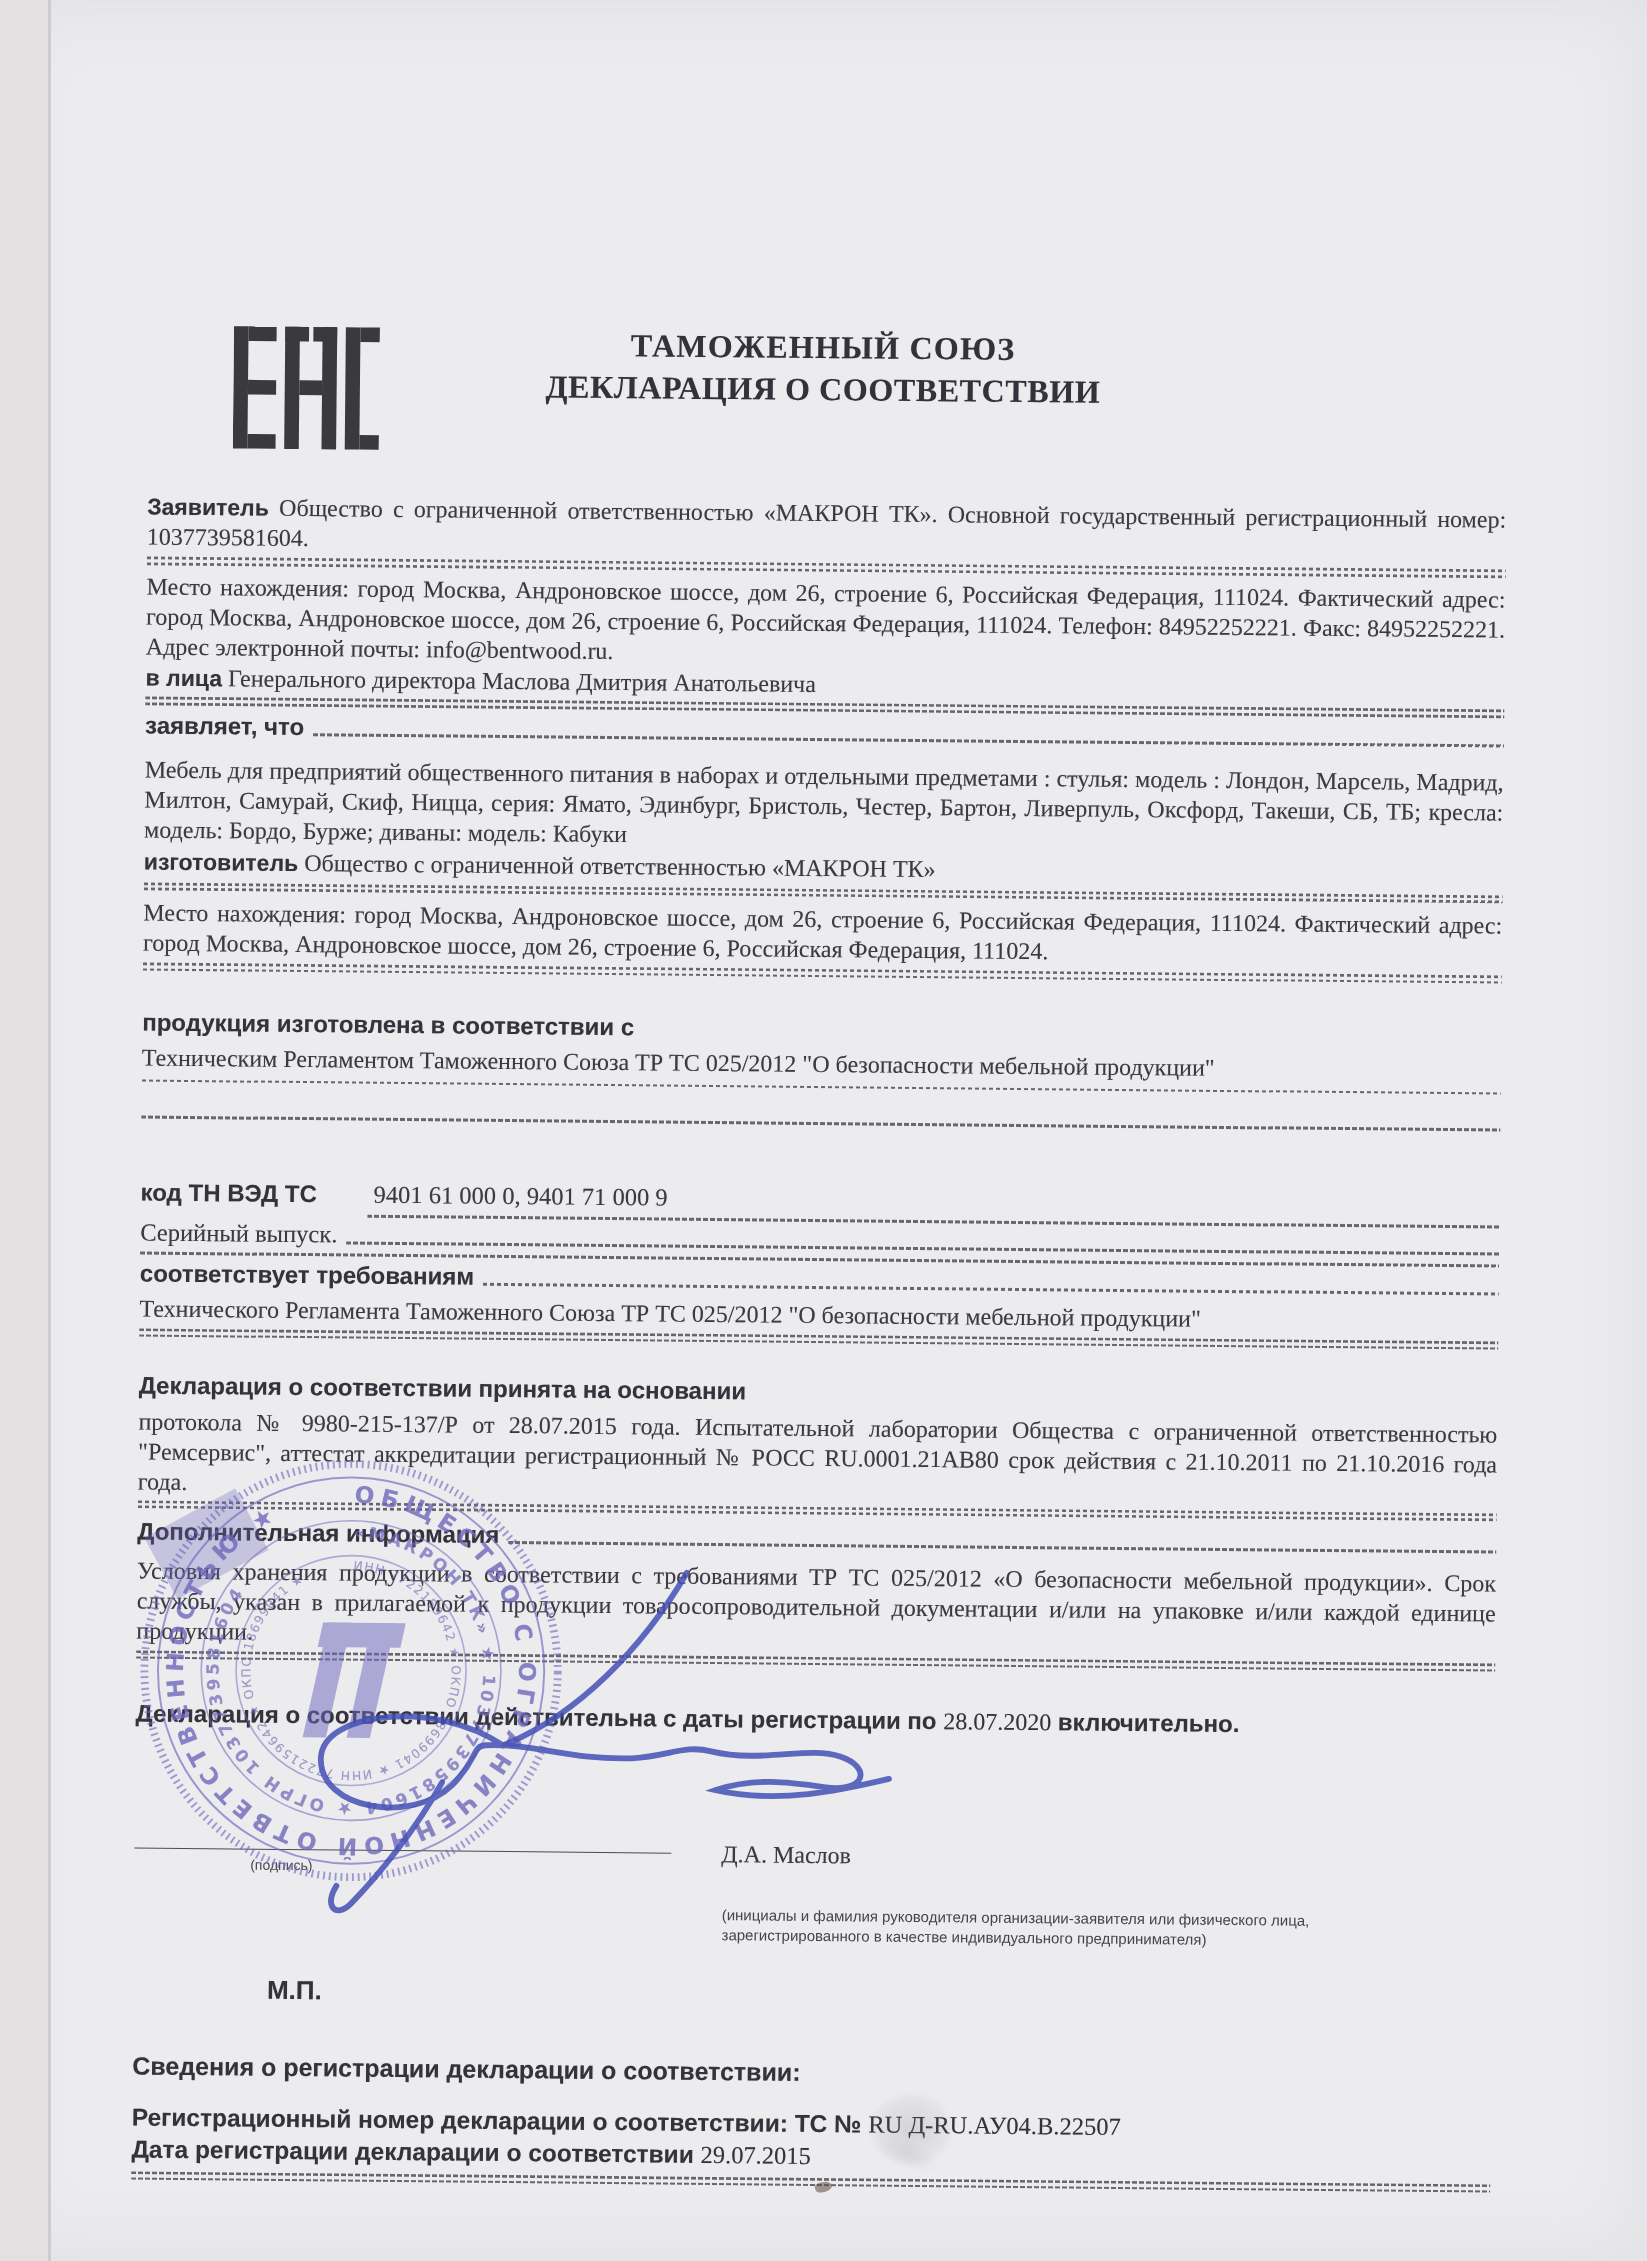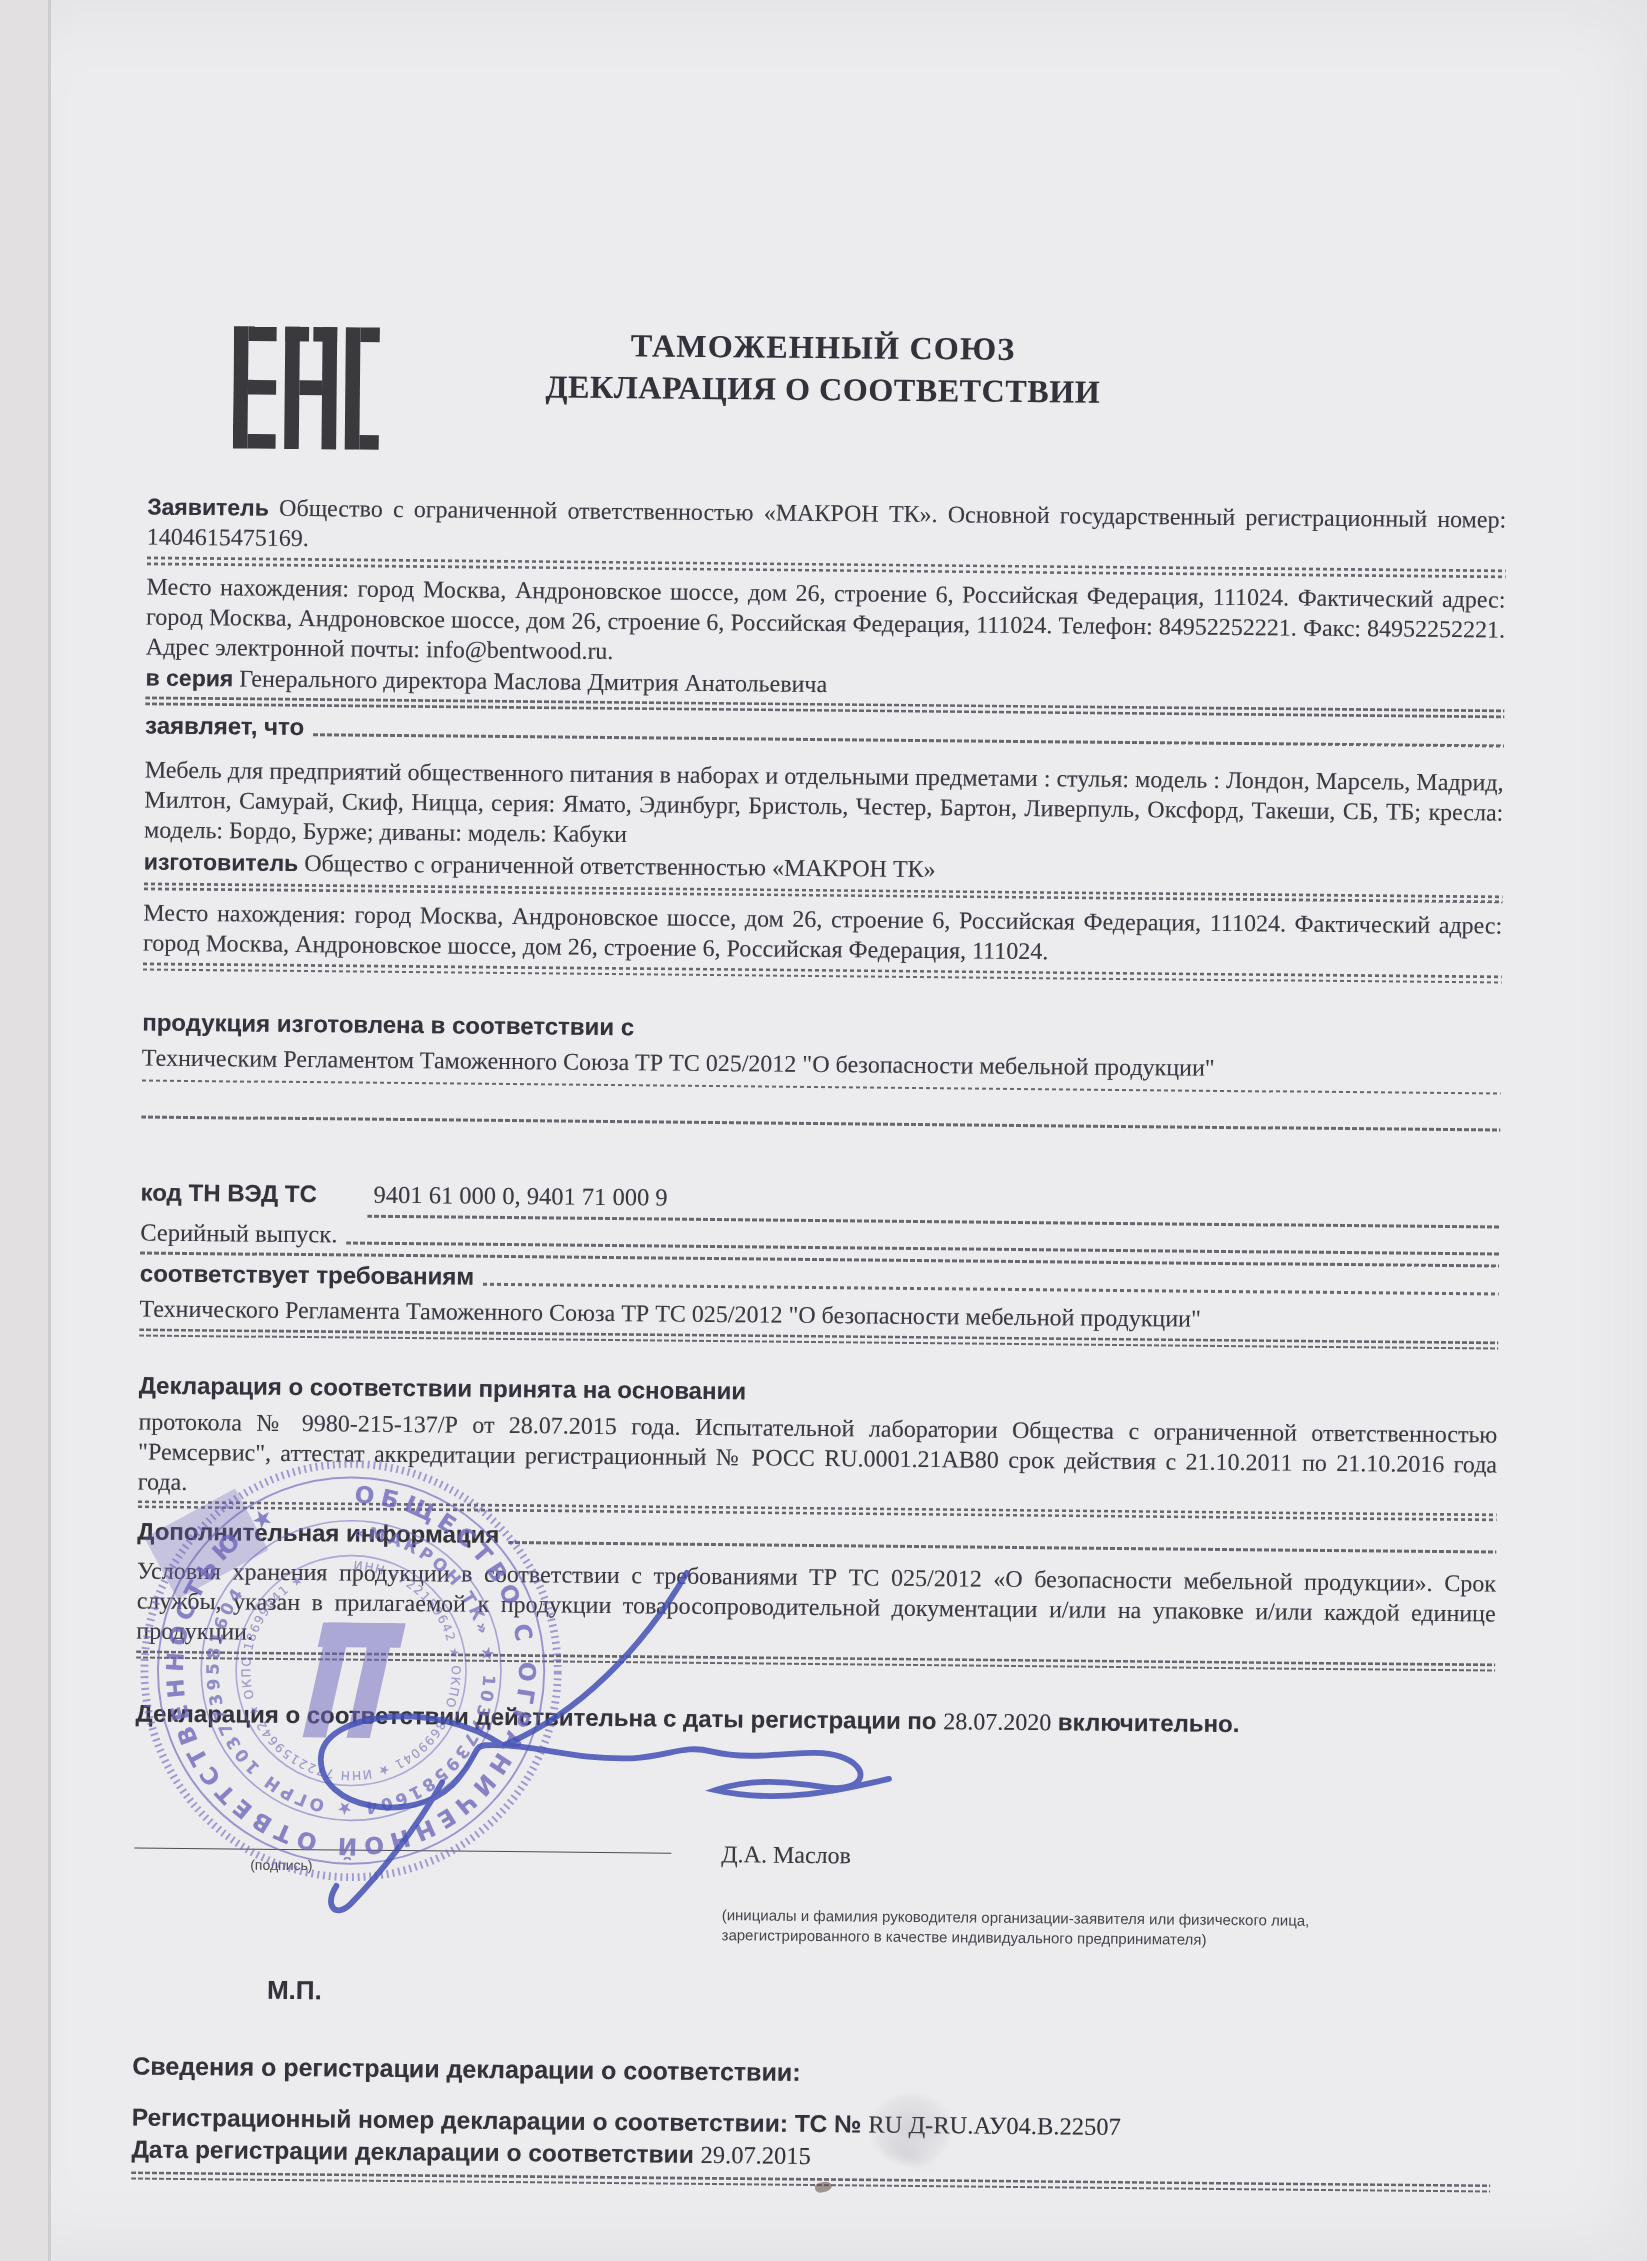--- a/index.html
+++ b/index.html
@@ -101,25 +101,25 @@
       </g>
     </svg>
 
     <div class="titles">
       <div class="t1">ТАМОЖЕННЫЙ СОЮЗ</div>
       <div class="t2">ДЕКЛАРАЦИЯ О СООТВЕТСТВИИ</div>
     </div>
 
     <div class="bodycol">
 
-      <p class="para"><span class="lbl">Заявитель</span> <span class="serifv">Общество с ограниченной ответственностью «МАКРОН ТК».  Основной государственный регистрационный номер: 1404615475169.</span></p>
+      <p class="para"><span class="lbl">Заявитель</span> <span class="serifv">Общество с ограниченной ответственностью «МАКРОН ТК».  Основной государственный регистрационный номер: 1037739581604.</span></p>
       <div class="sep2" style="margin-top:5.2px"></div>
 
       <p class="para" style="margin-top:6.5px">Место нахождения: город Москва, Андроновское шоссе, дом 26, строение 6, Российская Федерация, 111024. Фактический адрес: город Москва, Андроновское шоссе, дом 26, строение 6, Российская Федерация, 111024. Телефон: 84952252221. Факс: 84952252221. Адрес электронной почты: info@bentwood.ru.</p>
-      <p class="para" style="margin-top:1.3px"><span class="lbl">в серия</span> <span class="serifv">Генерального директора Маслова Дмитрия Анатольевича</span></p>
+      <p class="para" style="margin-top:1.3px"><span class="lbl">в лица</span> <span class="serifv">Генерального директора Маслова Дмитрия Анатольевича</span></p>
       <div class="sep2" style="margin-top:3.9px"></div>
 
       <div class="hrow" style="margin-top:5.2px">
         <span class="h">заявляет, что</span>
         <span class="leader"></span>
       </div>
 
       <p class="para" style="margin-top:14px">Мебель для предприятий общественного питания в наборах и отдельными предметами : стулья: модель : Лондон, Марсель, Мадрид, Милтон, Самурай, Скиф, Ницца, серия: Ямато, Эдинбург, Бристоль, Честер, Бартон, Ливерпуль, Оксфорд, Такеши, СБ, ТБ; кресла: модель: Бордо, Бурже; диваны: модель: Кабуки</p>
       <p class="para" style="margin-top:2.6px"><span class="lbl">изготовитель</span> <span class="serifv">Общество с ограниченной ответственностью «МАКРОН ТК»</span></p>
       <div class="sep2" style="margin-top:5.2px"></div>

